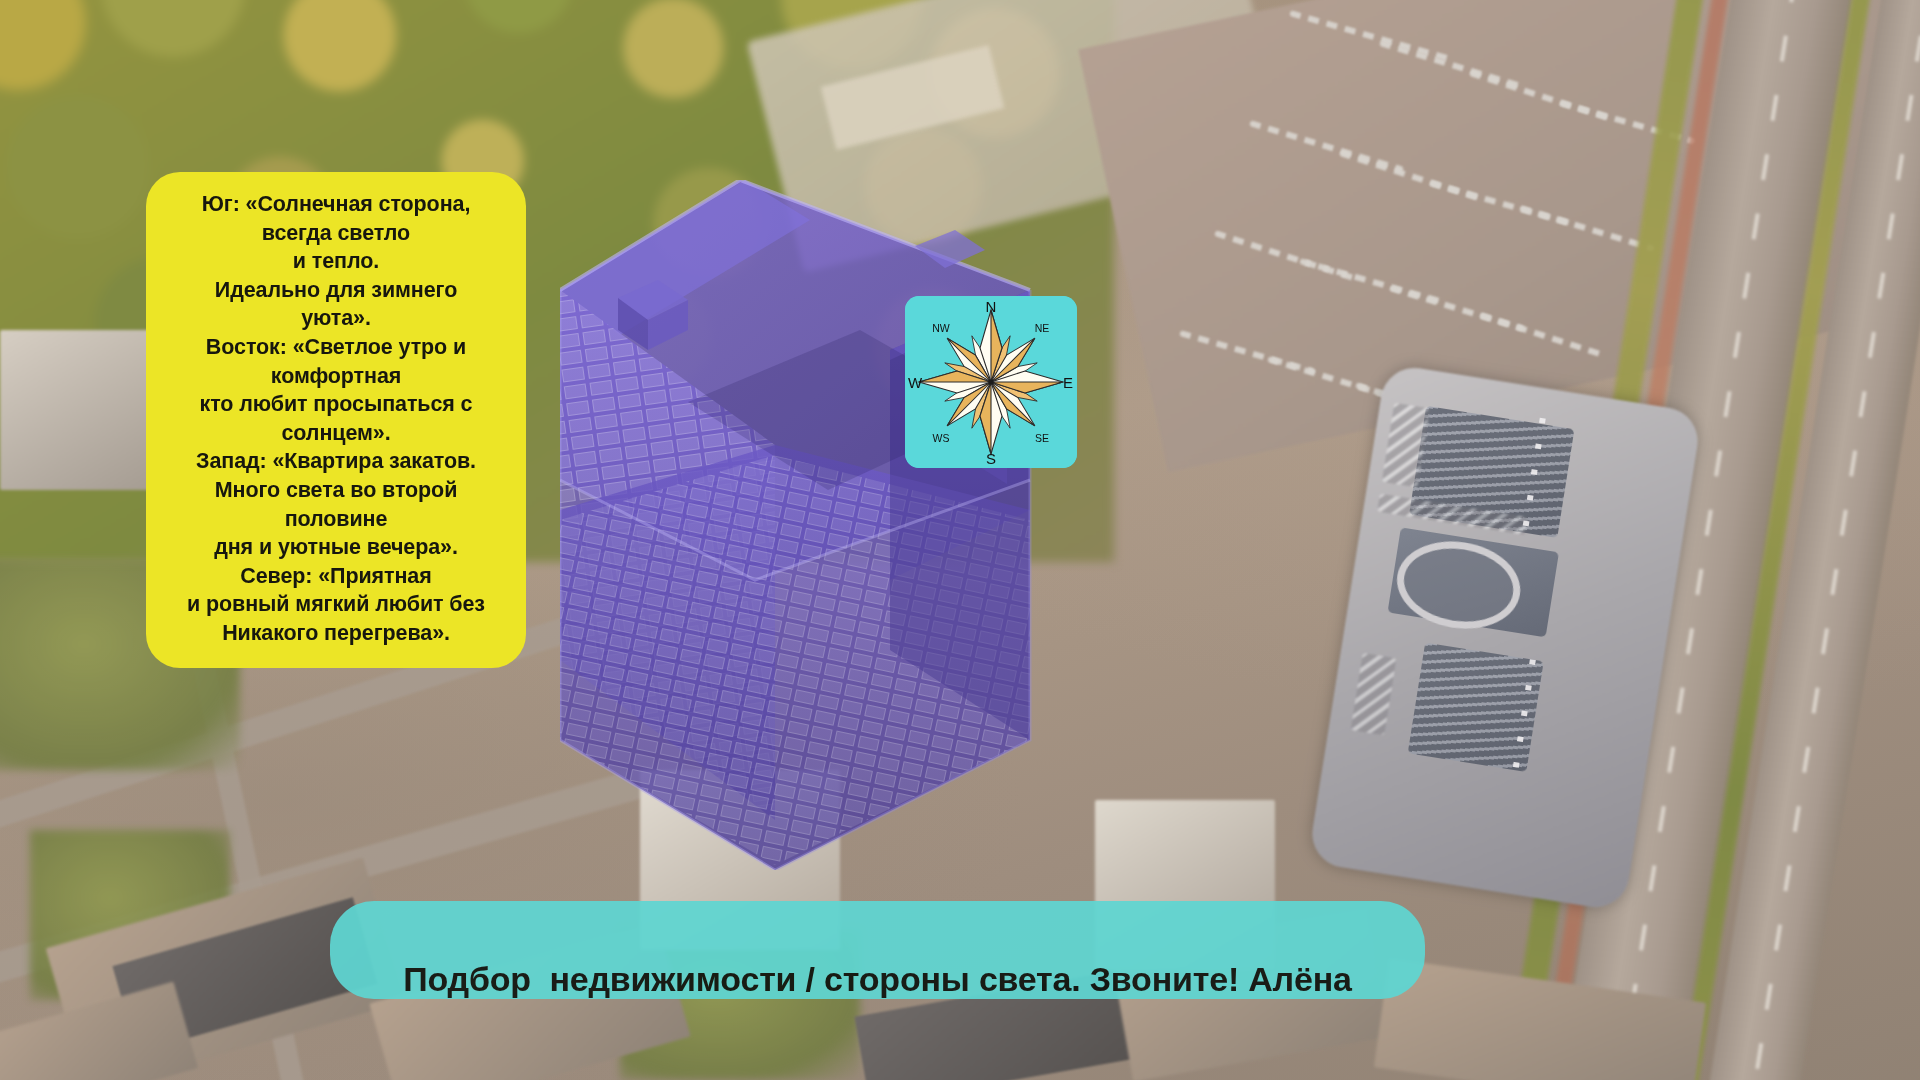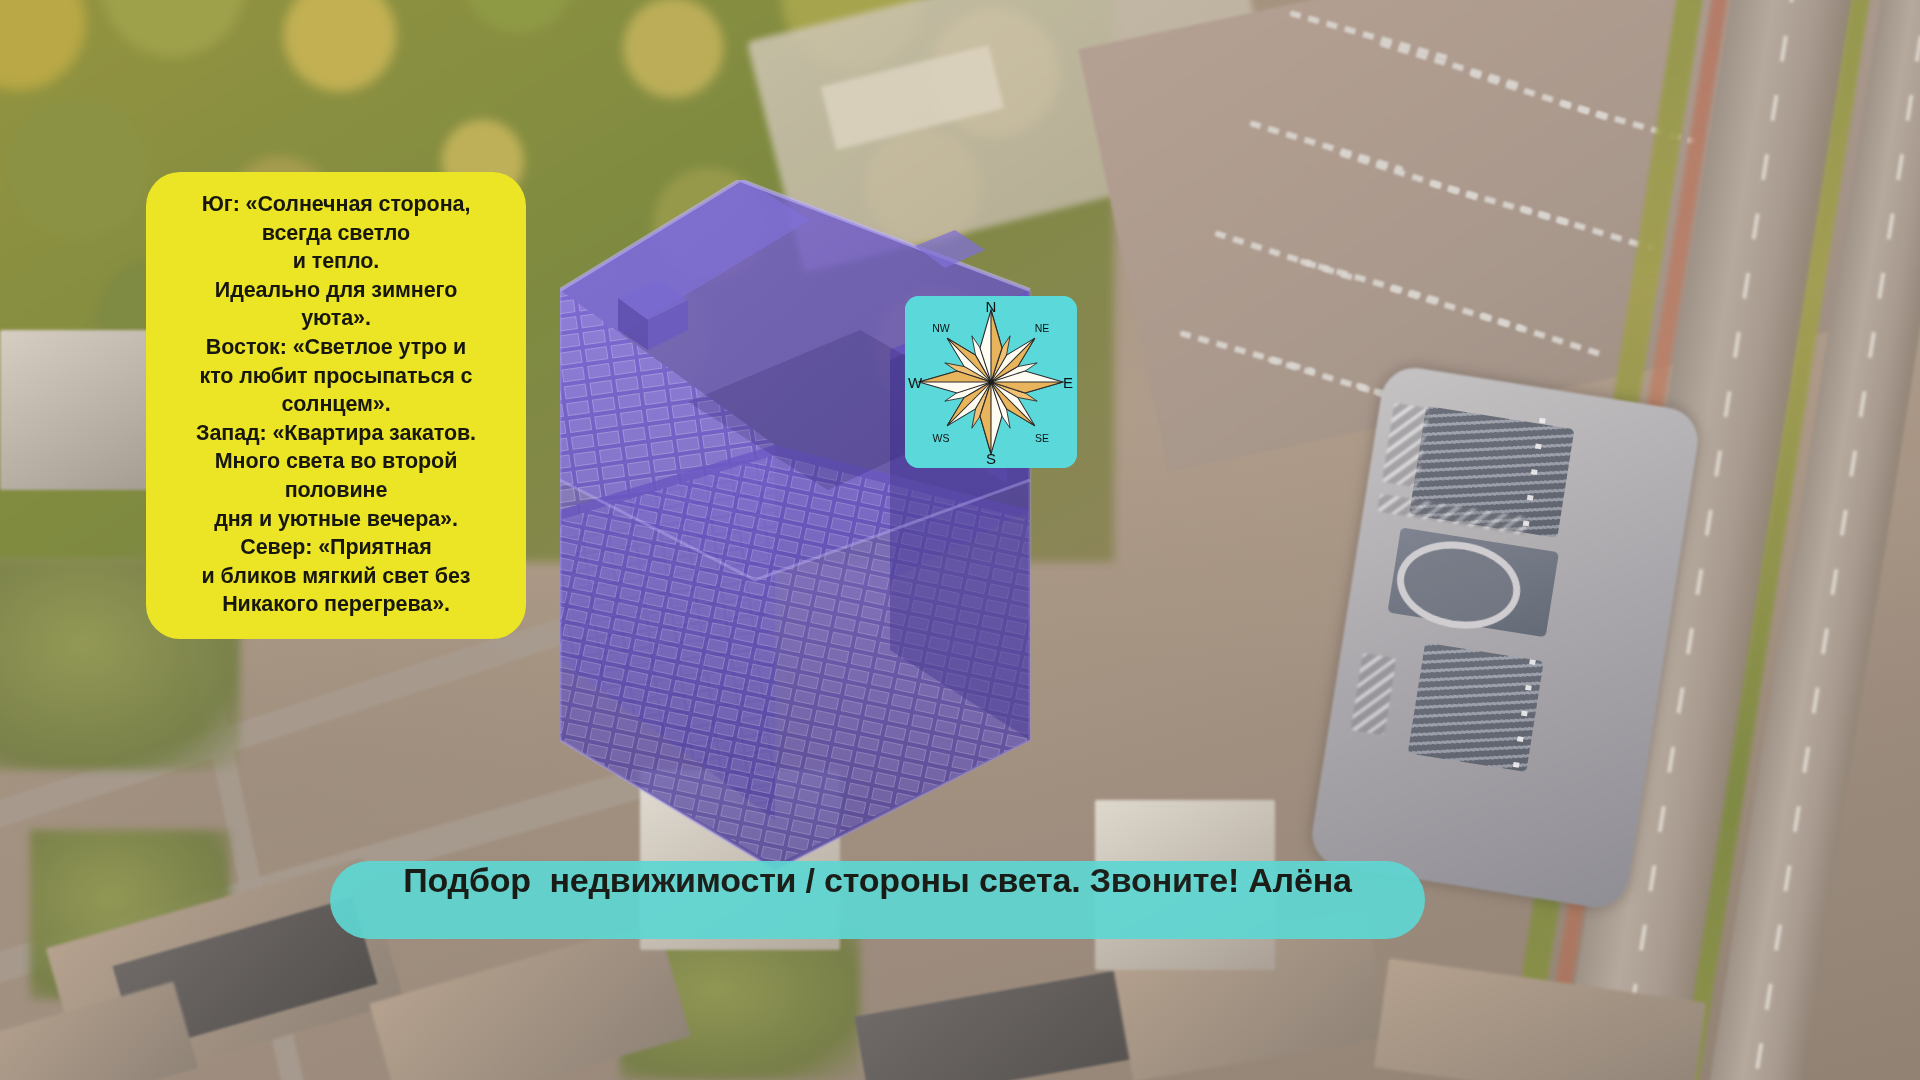--- a/index.html
+++ b/index.html
@@ -246,26 +246,26 @@
     height: 172px;
     border-radius: 14px;
     overflow: hidden;
   }
   .compass svg { display:block; width:100%; height:100%; }
 
   
   .banner {
     position: absolute;
     left: 330px;
-    top: 861px;
+    top: 901px;
     width: 1095px;
-    height: 78px;
+    height: 98px;
     border-radius: 44px;
     display: flex;
-    align-items: flex-start;
+    align-items: flex-end;
     justify-content: center;
     opacity: .93;
   }
   .banner-text {
     font-size: 34px;
     font-weight: 700;
     color: #10140f;
     letter-spacing: -0.2px;
     white-space: pre;
   }
@@ -405,28 +405,29 @@
   </div>
 
   <div class="yellow-card" style="background:#ece526;">
     <div id="card-lines">
         <span class="line">Юг: «Солнечная сторона,</span>
         <span class="line">всегда светло</span>
         <span class="line">и тепло.</span>
         <span class="line">Идеально для зимнего</span>
         <span class="line">уюта».</span>
         <span class="line">Восток: «Светлое утро и</span>
+        <span class="line">комфортная</span>
         <span class="line">кто любит просыпаться с</span>
         <span class="line">солнцем».</span>
         <span class="line">Запад: «Квартира закатов.</span>
         <span class="line">Много света во второй</span>
         <span class="line">половине</span>
         <span class="line">дня и уютные вечера».</span>
         <span class="line">Север: «Приятная</span>
-        <span class="line">и бликов мягкий свет без</span>
+        <span class="line">и ровный мягкий любит без</span>
         <span class="line">Никакого перегрева».</span>
       </div>
   </div>
 
   <div class="compass" style="background:#5ad8da;">
     <svg viewBox="0 0 172 172" aria-hidden="true">
       <rect x="0" y="0" width="172" height="172" rx="14" fill="#5ad8da"></rect>
       <g transform="translate(86,86)">
 
         <g stroke="#2b2b2b" stroke-width="0.8">

